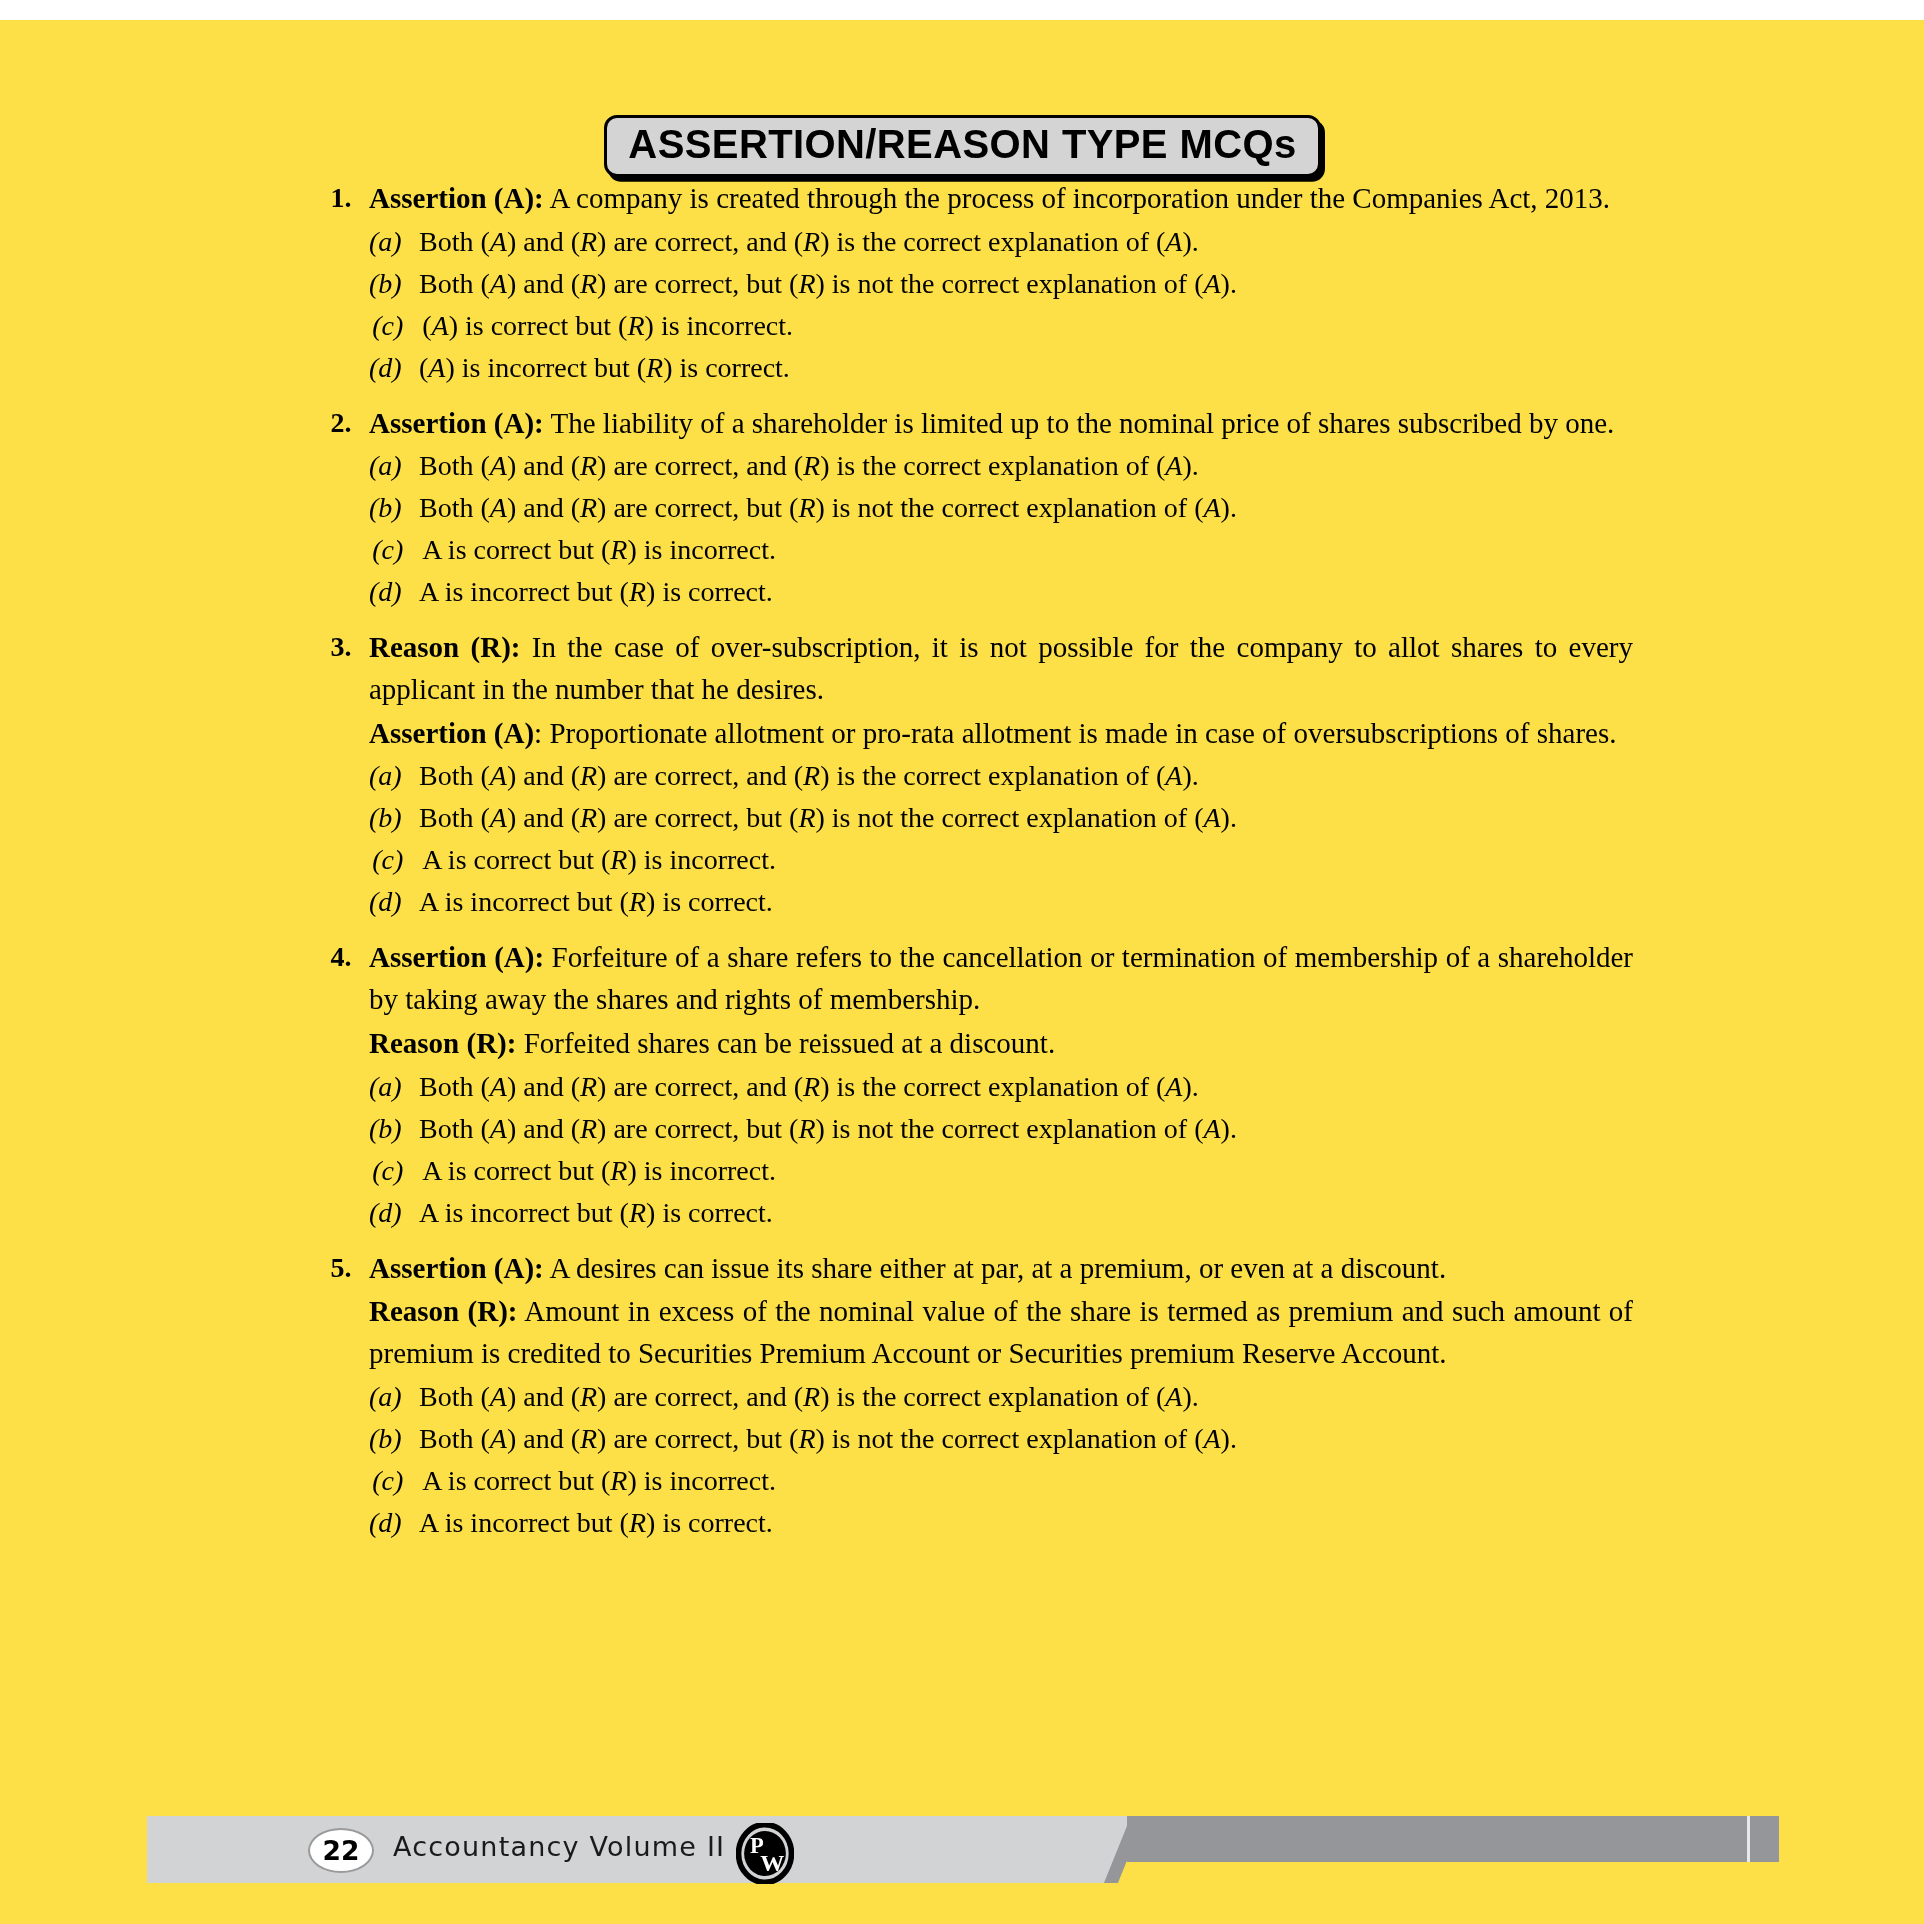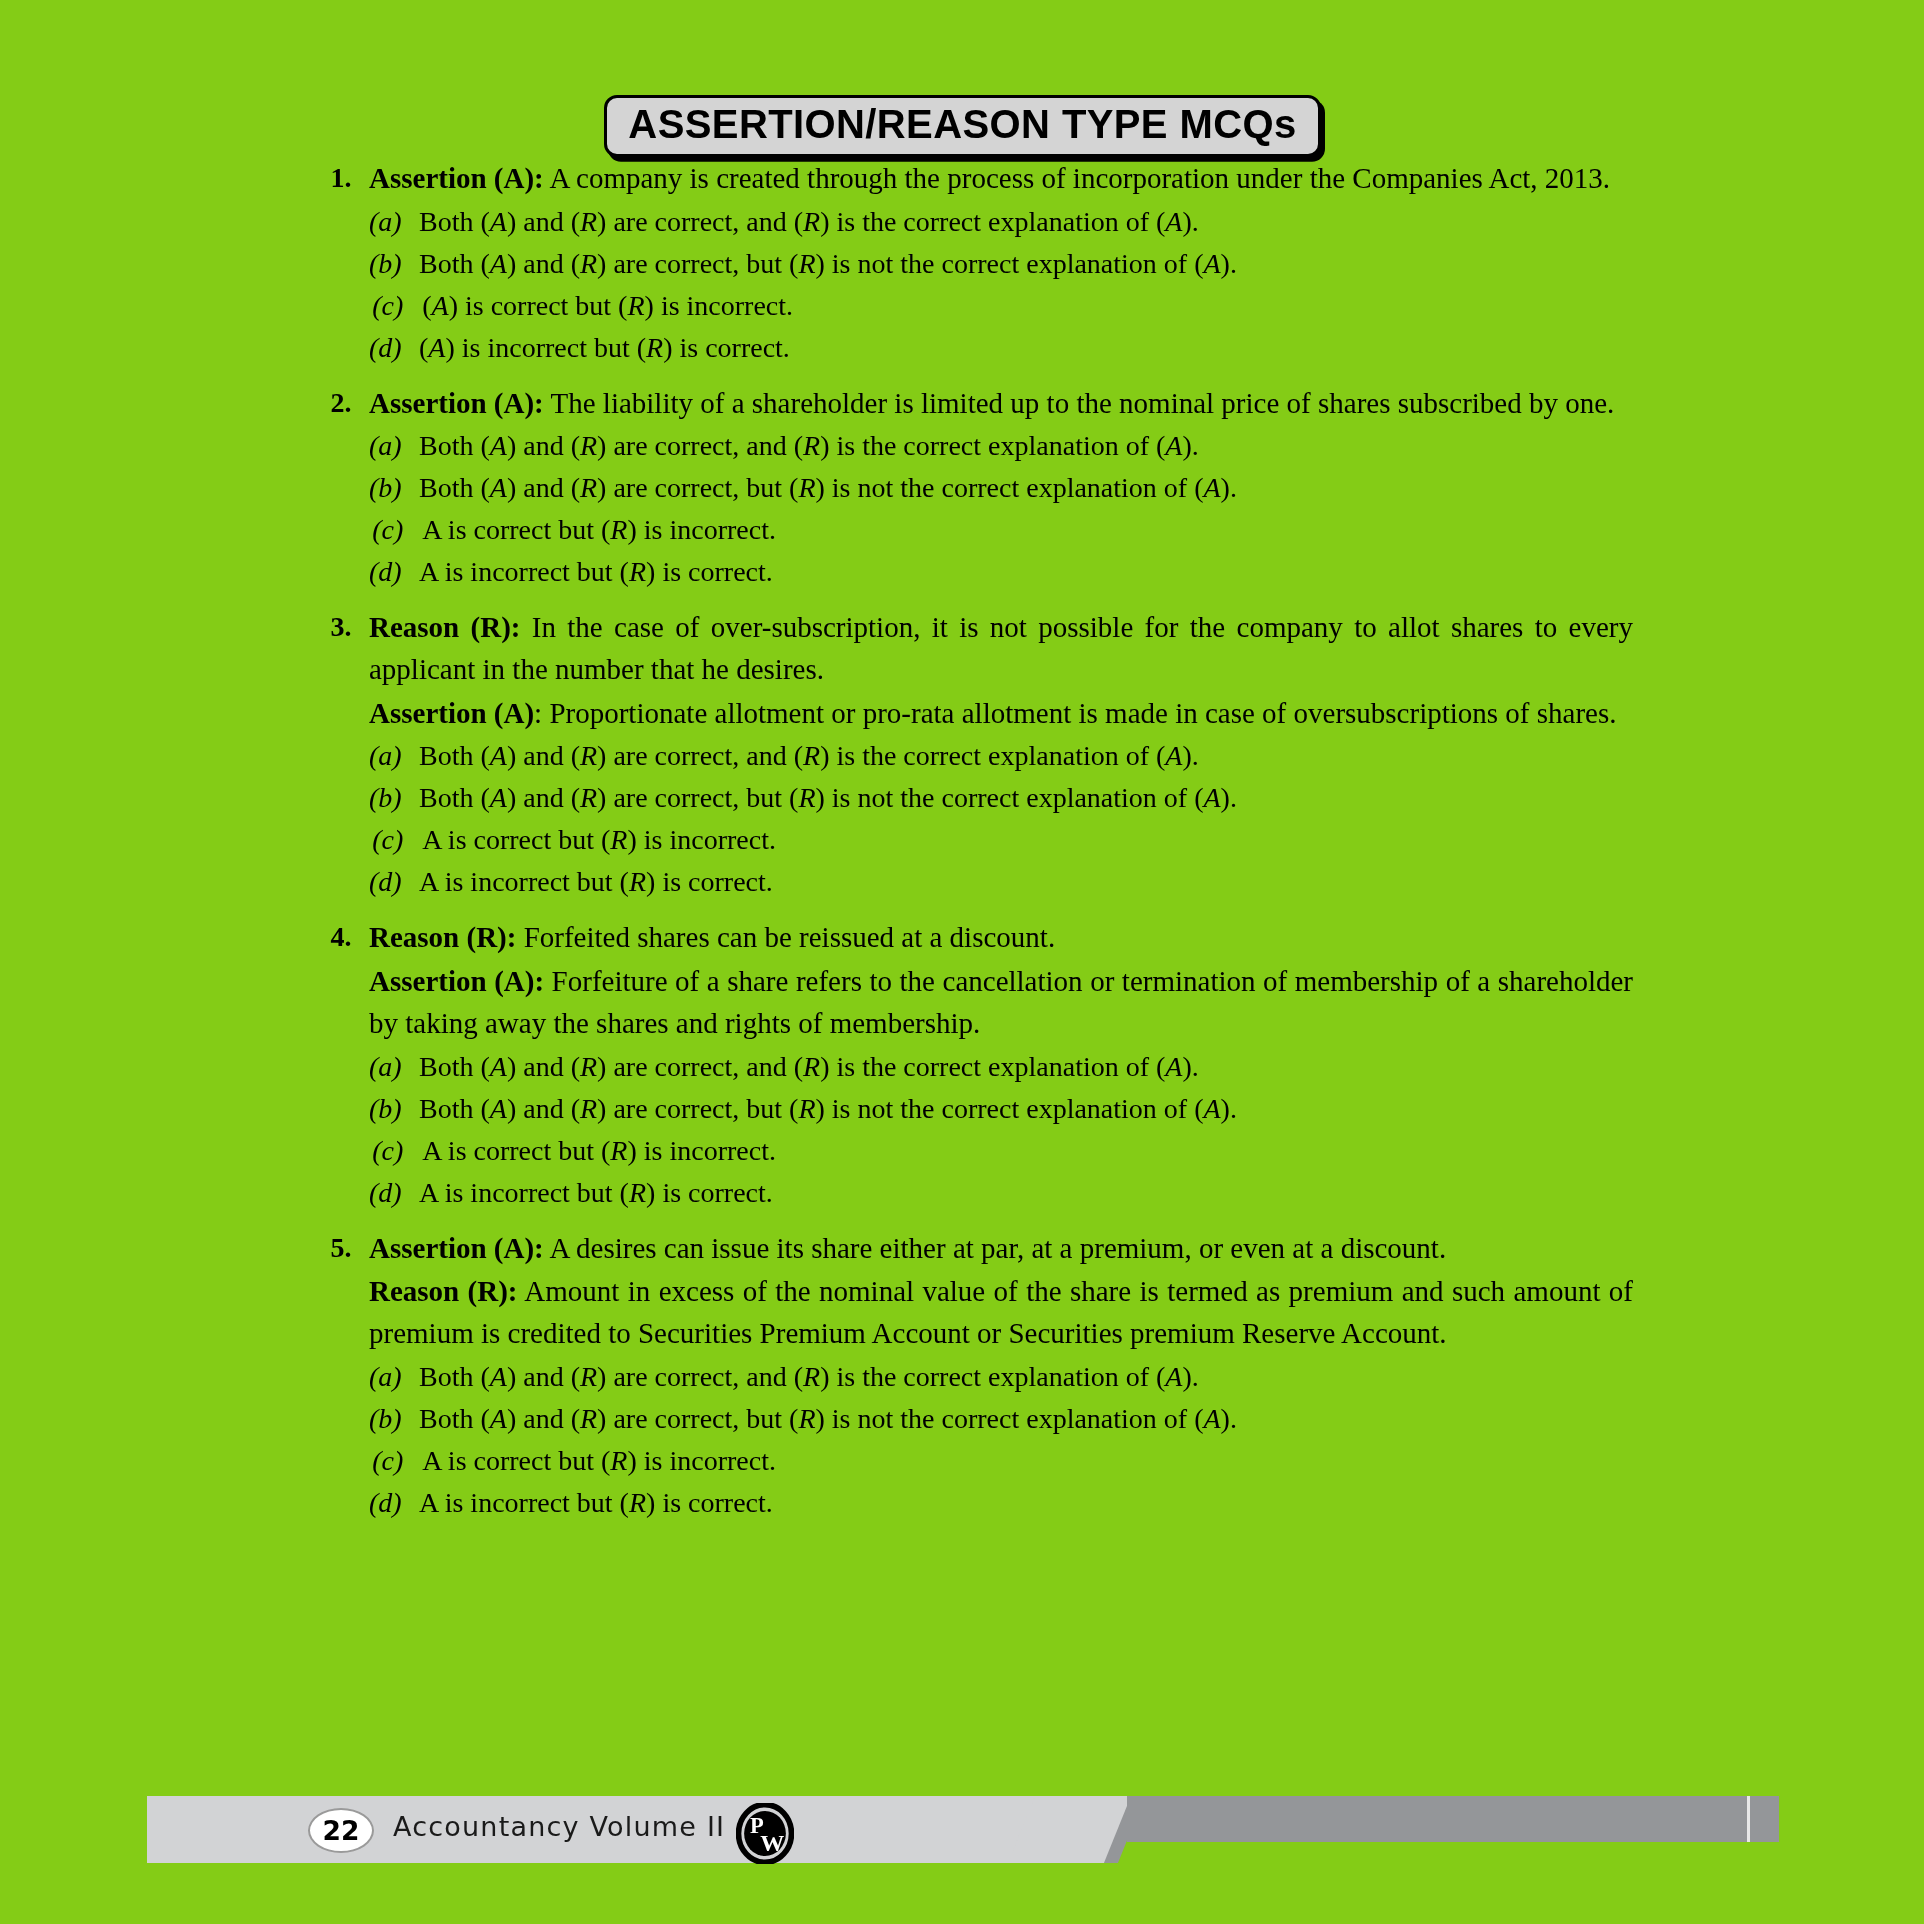--- a/index.html
+++ b/index.html
@@ -12,21 +12,22 @@
     height: 1925px;
     position: relative;
     font-family: "Liberation Serif", "DejaVu Serif", serif;
     color: #000000;
     overflow: hidden;
   }
 
   .page {
     position: absolute;
     inset: 0;
-    background: #84cc16;
+    background: #fde047;
+    margin-top: 20px;
   }
 
   
   .title-wrap {
     position: absolute;
     top: 95px;
     left: 0;
     width: 1925px;
     text-align: center;
   }
@@ -296,22 +297,22 @@
               </div>
           </div>
         </div>
       </div>
     </div>
 
     <div class="qblock">
       <div class="qrow">
         <div class="qnum">4.</div>
         <div class="qbody">
+          <p class="para"><span class="lbl">Assertion (A):</span><span> Forfeiture of a share refers to the cancellation or termination of membership of a shareholder by taking away the shares and rights of membership.</span></p>
           <p class="para last-left"><span class="lbl">Reason (R):</span><span> Forfeited shares can be reissued at a discount.</span></p>
-          <p class="para"><span class="lbl">Assertion (A):</span><span> Forfeiture of a share refers to the cancellation or termination of membership of a shareholder by taking away the shares and rights of membership.</span></p>
           <div class="opts">
             <div class="opt">
                 <span class="opt-key">(a)</span>
                 <span class="opt-text">Both (<i>A</i>) and (<i>R</i>) are correct, and (<i>R</i>) is the correct explanation of (<i>A</i>).</span>
               </div>
             <div class="opt">
                 <span class="opt-key">(b)</span>
                 <span class="opt-text">Both (<i>A</i>) and (<i>R</i>) are correct, but (<i>R</i>) is not the correct explanation of (<i>A</i>).</span>
               </div>
             <div class="opt">

